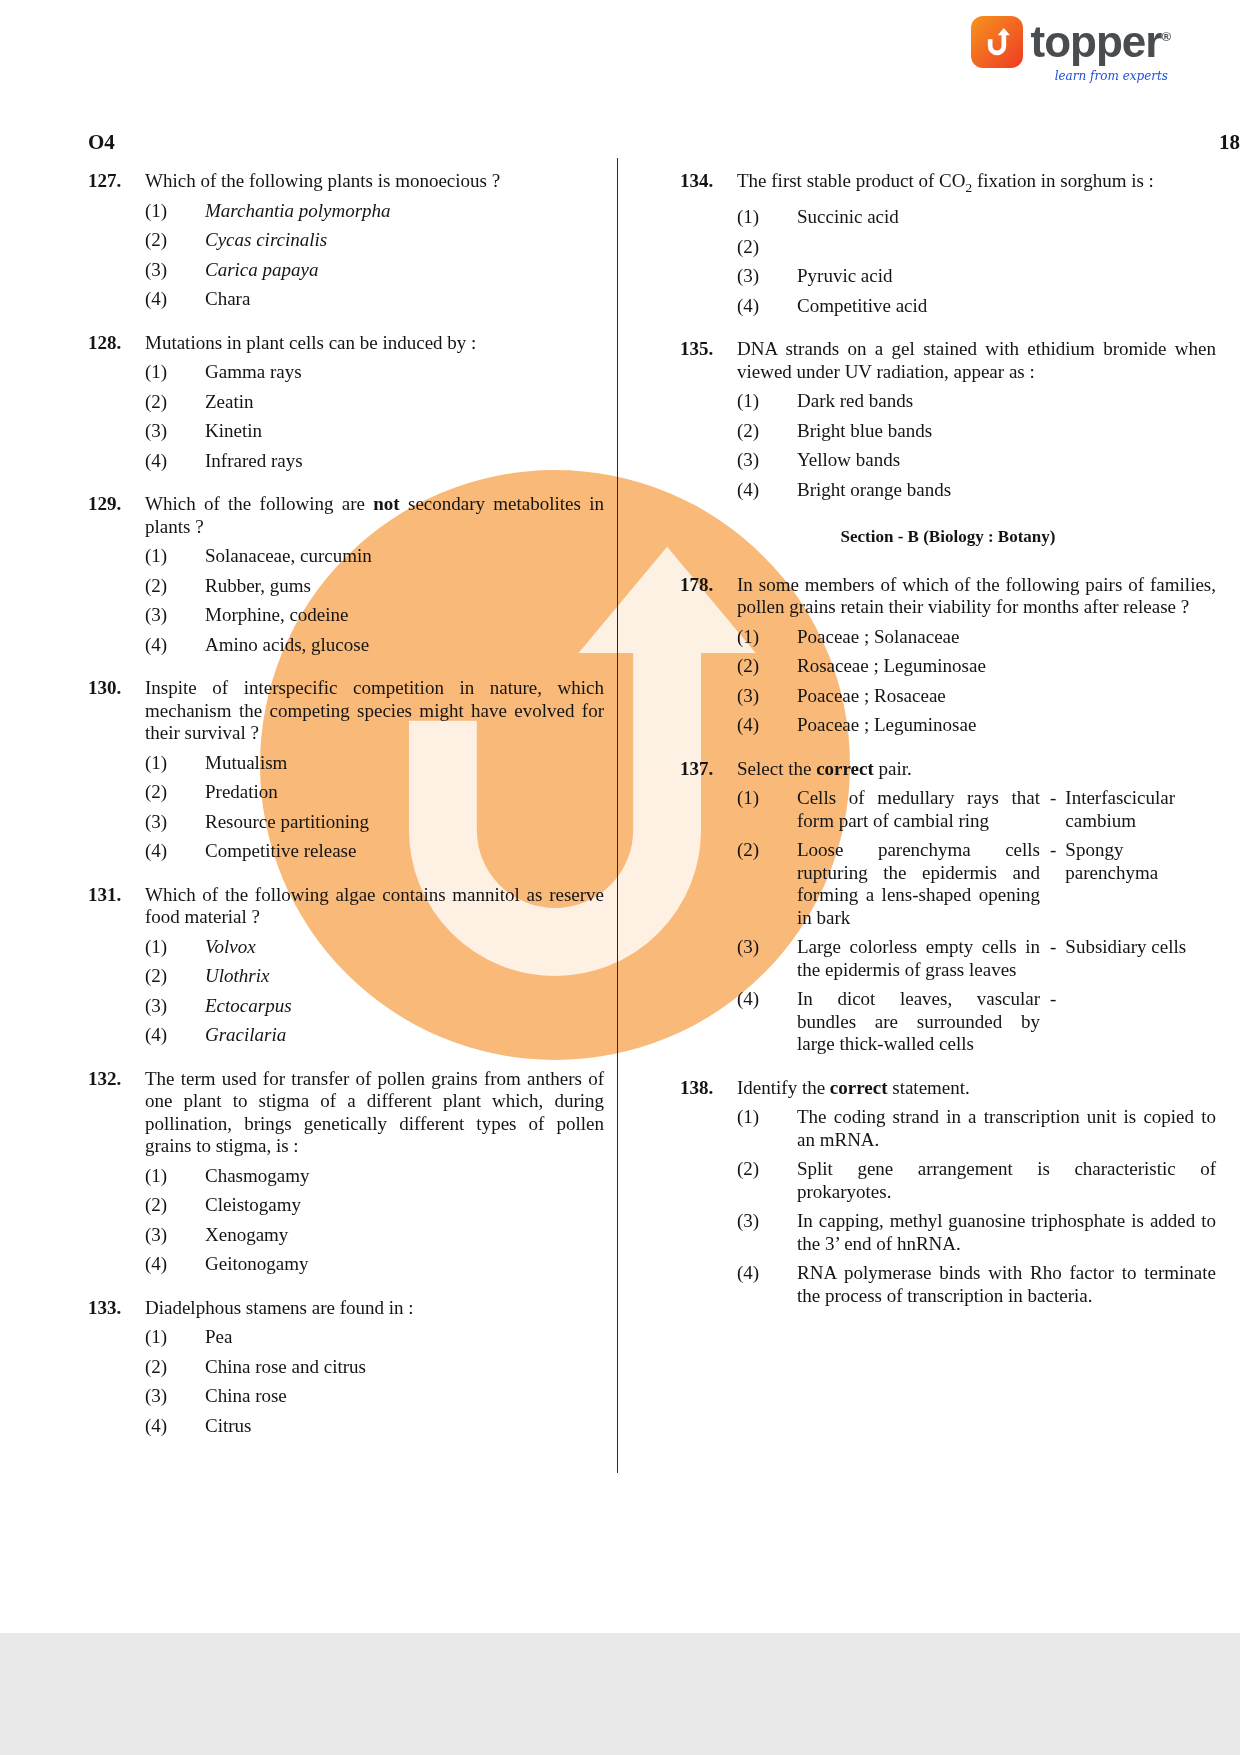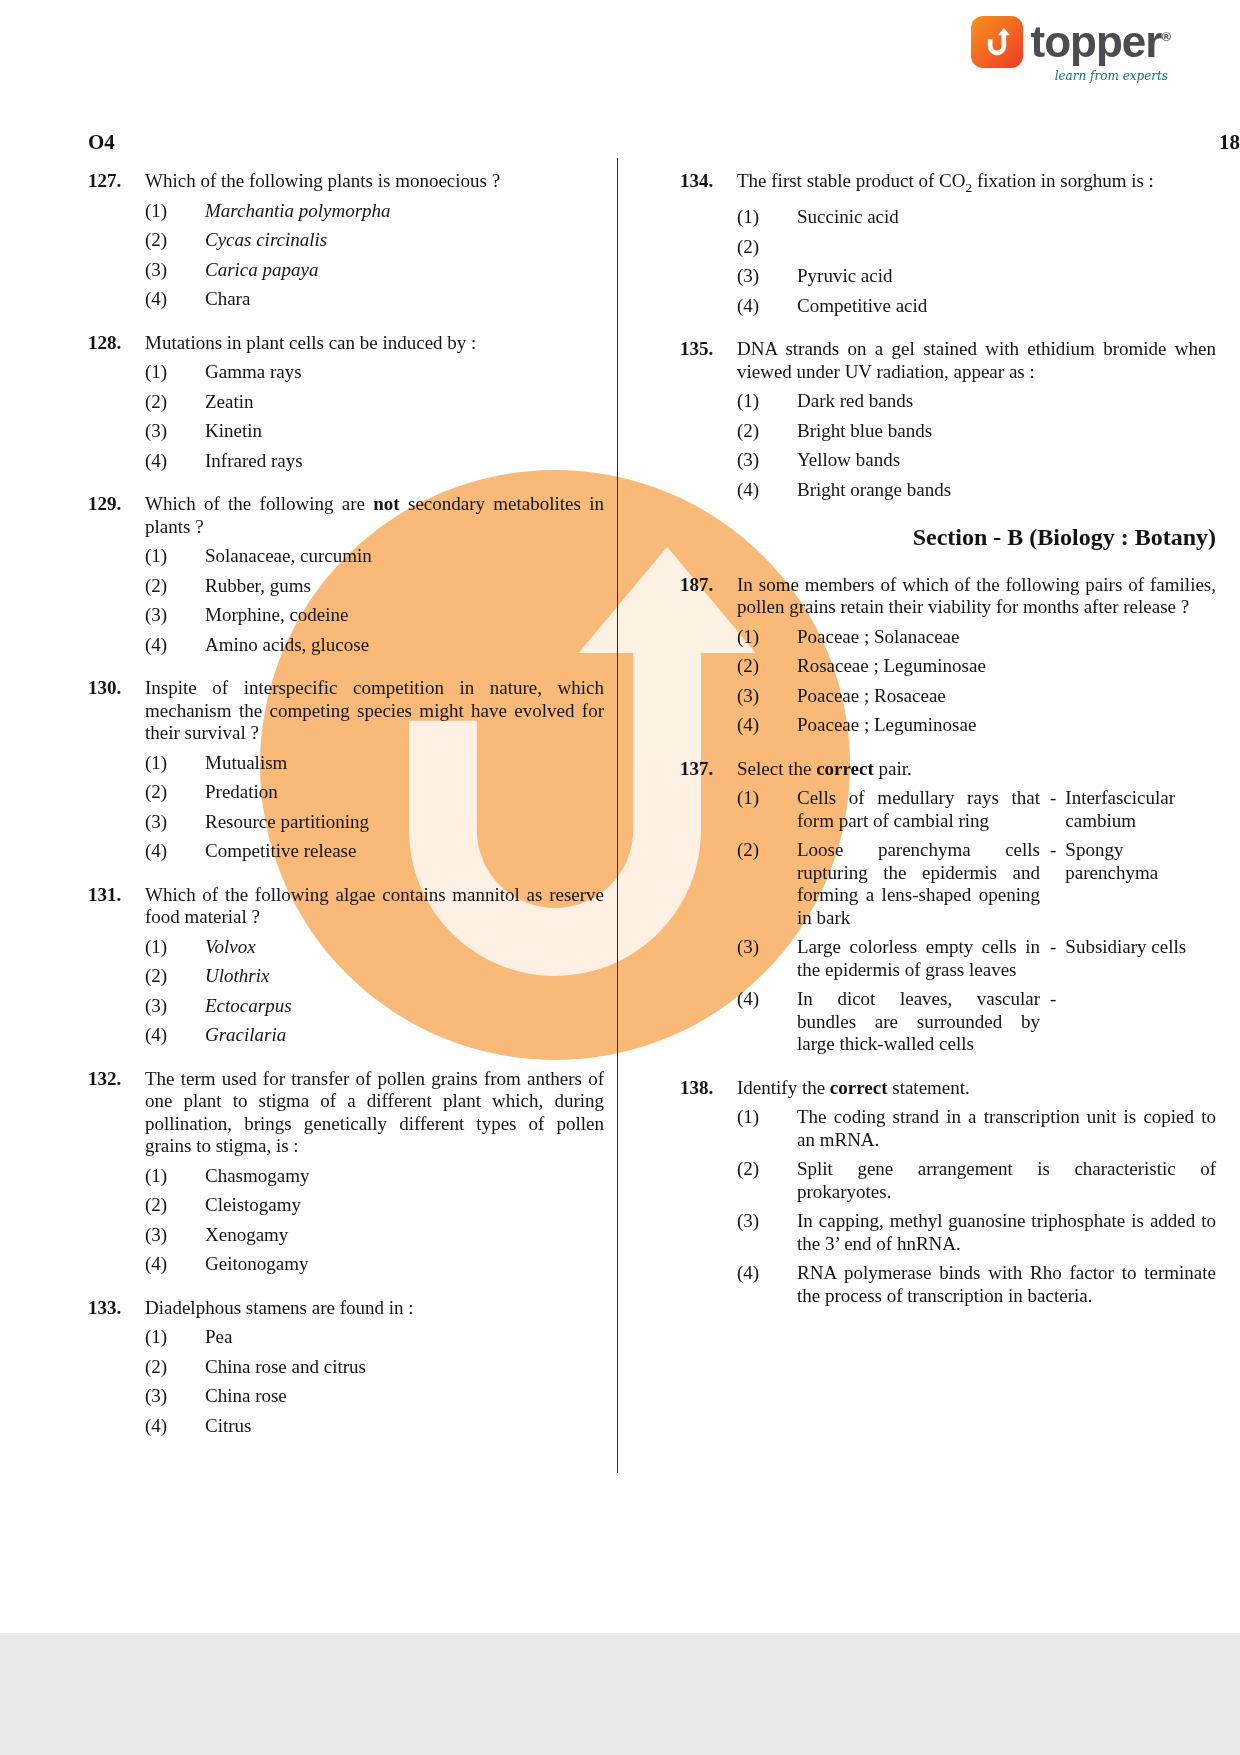--- a/index.html
+++ b/index.html
@@ -28,21 +28,21 @@
     display:flex; align-items:center; justify-content:center;
   }
   .logo-text {
     font-family:"Liberation Sans","DejaVu Sans",sans-serif;
     font-weight:bold; font-size:44px; letter-spacing:-1px;
     color:#4a4d50; line-height:1;
   }
   .logo-reg { font-size:13px; vertical-align:super; color:#4a4d50; }
   .logo-tagline {
     text-align:right; font-style:italic; font-size:12px;
-    color:#0f766e; margin-top:1px; padding-right:2px;
+    color:#1d4ed8; margin-top:1px; padding-right:2px;
     font-family:"DejaVu Serif",serif;
   }
   
   .page-head {
     position:absolute; top:130px; left:0; width:100%;
     z-index:1; font-weight:bold; font-size:21px;
   }
   .page-code { position:absolute; left:88px; top:0; }
   .page-number { position:absolute; left:0; width:1240px; text-align:right; top:0; }
   
@@ -66,21 +66,21 @@
   .opt-label { flex:none; width:60px; }
   .opt-body { flex:1; }
   .opt-text { text-align:justify; display:block; }
   .opt-body.pair { display:flex; }
   .opt-body.pair .opt-text { flex:0 0 243px; }
   .opt-match { flex:1; display:flex; gap:9px; margin-left:10px; }
   .b { font-weight:bold; }
   .i { font-style:italic; }
   sub { font-size:0.7em; }
   .section-heading {
-    font-weight:bold; font-size:24px; text-align:right;
+    font-weight:bold; font-size:17px; text-align:center;
     margin:25px 0 25px 0;
   }
 </style>
 </head>
 <body>
 
 <div class="page">
 
   <div class="watermark">
     <svg width="590" height="590" viewBox="0 0 200 200">
@@ -379,21 +379,21 @@
           <div class="option">
             <span class="opt-label">(4)</span>
             <div class="opt-body">
               <span class="opt-text">Bright orange bands</span>
             </div>
           </div>
         </div>
         <div class="section-heading">Section - B (Biology : Botany)</div>
         <div class="question">
           <div class="q-head">
-            <span class="q-num">187.</span>
+            <span class="q-num">178.</span>
             <div class="q-text">In some members of which of the following pairs of families, pollen grains retain their viability for months after release ?</div>
           </div>
           <div class="option">
             <span class="opt-label">(1)</span>
             <div class="opt-body">
               <span class="opt-text">Poaceae ; Solanaceae</span>
             </div>
           </div>
           <div class="option">
             <span class="opt-label">(2)</span>

